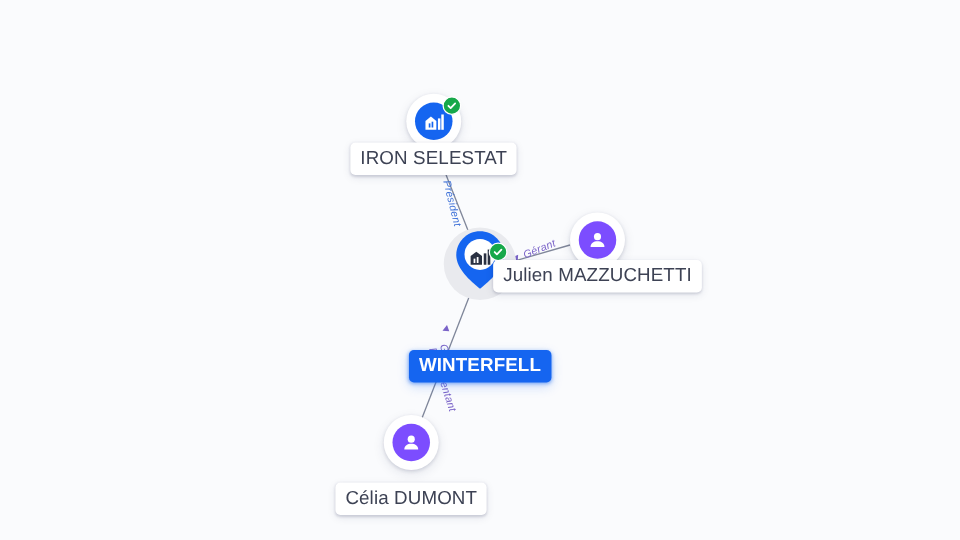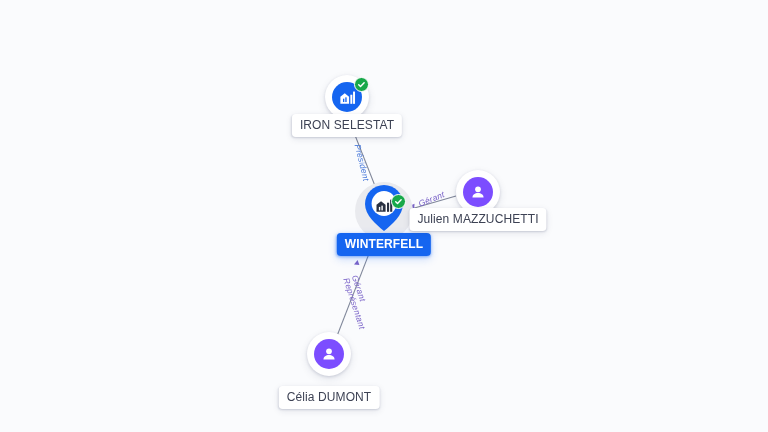--- a/index.html
+++ b/index.html
@@ -83,34 +83,35 @@
     box-sizing: border-box;
   }
   .badge svg { display: block; }
 
   
   .node-label {
     position: absolute;
     left: 50%;
     transform: translateX(-50%);
     white-space: nowrap;
-    font-size: 12px;
+    font-size: 15px;
     line-height: 1;
     padding: 5px 8px 6px;
     border-radius: 4px;
     background: #ffffff;
     color: #3d4254;
     box-shadow: 0 1px 2px rgba(30,40,80,0.16), 0 2px 7px rgba(30,40,80,0.10);
     letter-spacing: 0.1px;
   }
   .node-label.selected {
     background: #1565f0;
     color: #ffffff;
     font-weight: bold;
     box-shadow: 0 1px 3px rgba(21,101,240,0.45), 0 3px 9px rgba(21,101,240,0.22);
+    margin-top: 47px;
   }
 
   
   .edge-label {
     position: absolute;
     white-space: nowrap;
     font-style: italic;
     font-size: 8.5px;
     line-height: 1.05;
     letter-spacing: 0.2px;

